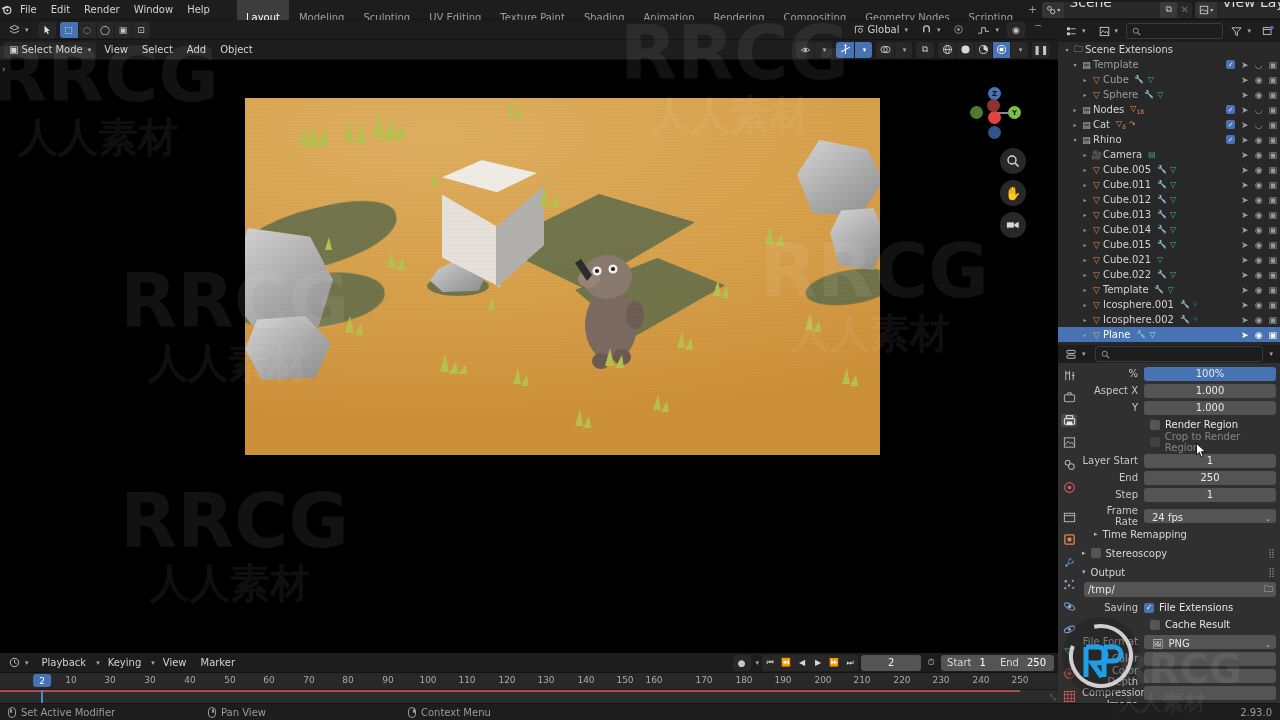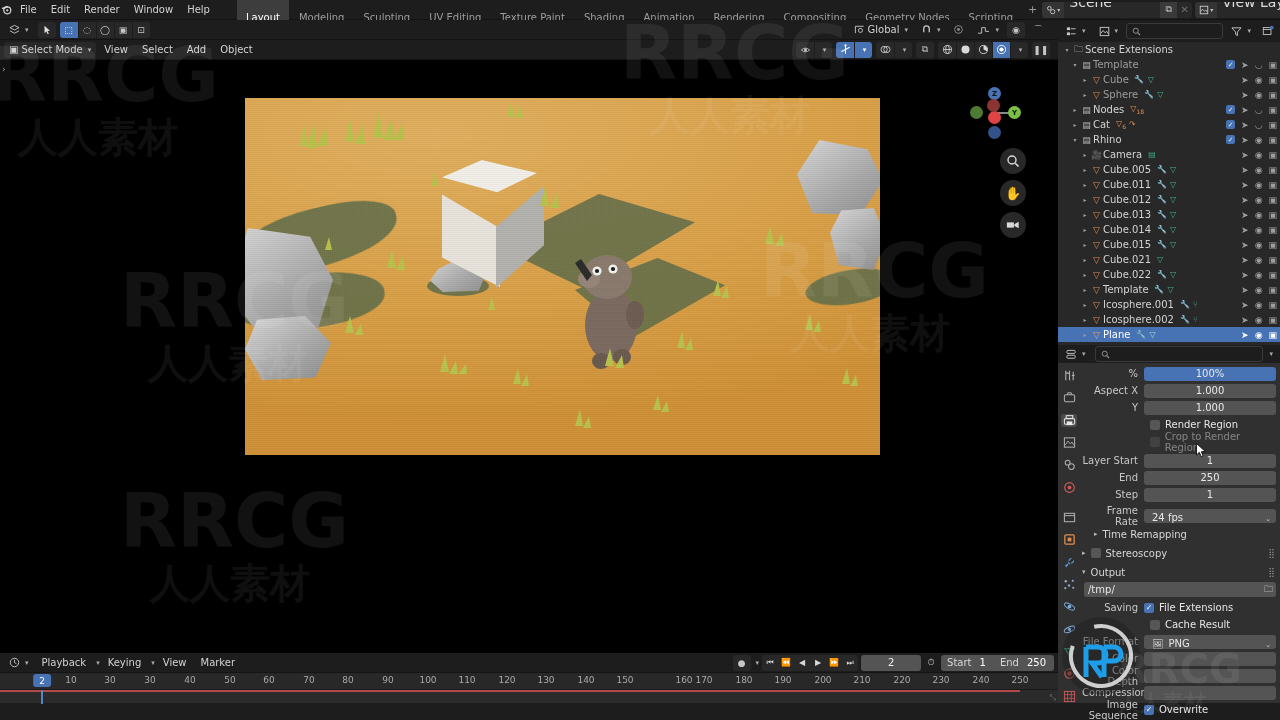--- a/index.html
+++ b/index.html
@@ -1152,40 +1152,55 @@
       <div class="tick" style="left:269px">60</div>
       <div class="tick" style="left:309px">70</div>
       <div class="tick" style="left:348px">80</div>
       <div class="tick" style="left:388px">90</div>
       <div class="tick" style="left:428px">100</div>
       <div class="tick" style="left:467px">110</div>
       <div class="tick" style="left:507px">120</div>
       <div class="tick" style="left:546px">130</div>
       <div class="tick" style="left:586px">140</div>
       <div class="tick" style="left:625px">150</div>
-      <div class="tick" style="left:684px">160</div>
+      <div class="tick" style="left:654px">160</div>
       <div class="tick" style="left:704px">170</div>
       <div class="tick" style="left:744px">180</div>
       <div class="tick" style="left:783px">190</div>
       <div class="tick" style="left:823px">200</div>
       <div class="tick" style="left:862px">210</div>
       <div class="tick" style="left:902px">220</div>
       <div class="tick" style="left:941px">230</div>
       <div class="tick" style="left:981px">240</div>
       <div class="tick" style="left:1020px">250</div>
       <div class="playhead-lbl" style="left:42px">2</div>
     </div>
 
     <div class="tl-body">
       <div class="range-bar" style="width:1020px"></div>
       <div class="playhead-line" style="left:41px"></div>
       <div style="position:absolute; right:2px; bottom:0; color:#777; font-size:8px;">⤡</div>
     </div>
   </div>
 
+  <div class="statusbar">
+    <div class="status-item" style="width:200px">
+      <span class="mouse-ico"></span>
+      <span>Set Active Modifier</span>
+    </div>
+    <div class="status-item" style="width:200px">
+      <span class="mouse-ico mid"></span>
+      <span>Pan View</span>
+    </div>
+    <div class="status-item">
+      <span class="mouse-ico right"></span>
+      <span>Context Menu</span>
+    </div>
+    <div class="status-ver">2.93.0</div>
+  </div>
 
   <div class="wm" style="left:-10px; top:32px; font-size:74px;">RRCG</div>
   <div class="wm wm-cn" style="left:18px; top:110px; font-size:40px;">人人素材</div>
   <div class="wm" style="left:120px; top:258px; font-size:74px;">RRCG</div>
   <div class="wm wm-cn" style="left:148px; top:336px; font-size:40px;">人人素材</div>
   <div class="wm" style="left:620px; top:10px; font-size:74px;">RRCG</div>
   <div class="wm wm-cn" style="left:650px; top:88px; font-size:40px;">人人素材</div>
   <div class="wm" style="left:760px; top:228px; font-size:74px;">RRCG</div>
   <div class="wm wm-cn" style="left:790px; top:306px; font-size:40px;">人人素材</div>
   <div class="wm" style="left:120px; top:478px; font-size:74px;">RRCG</div>

